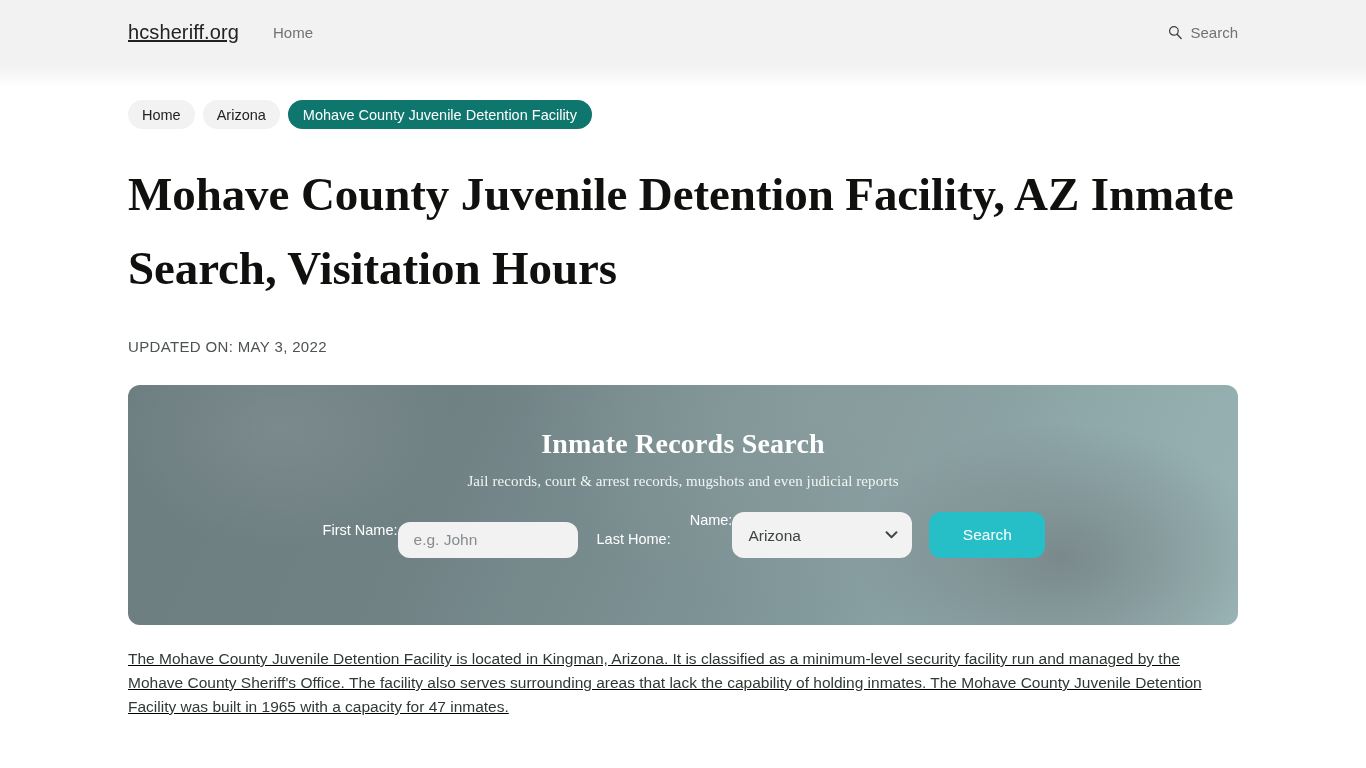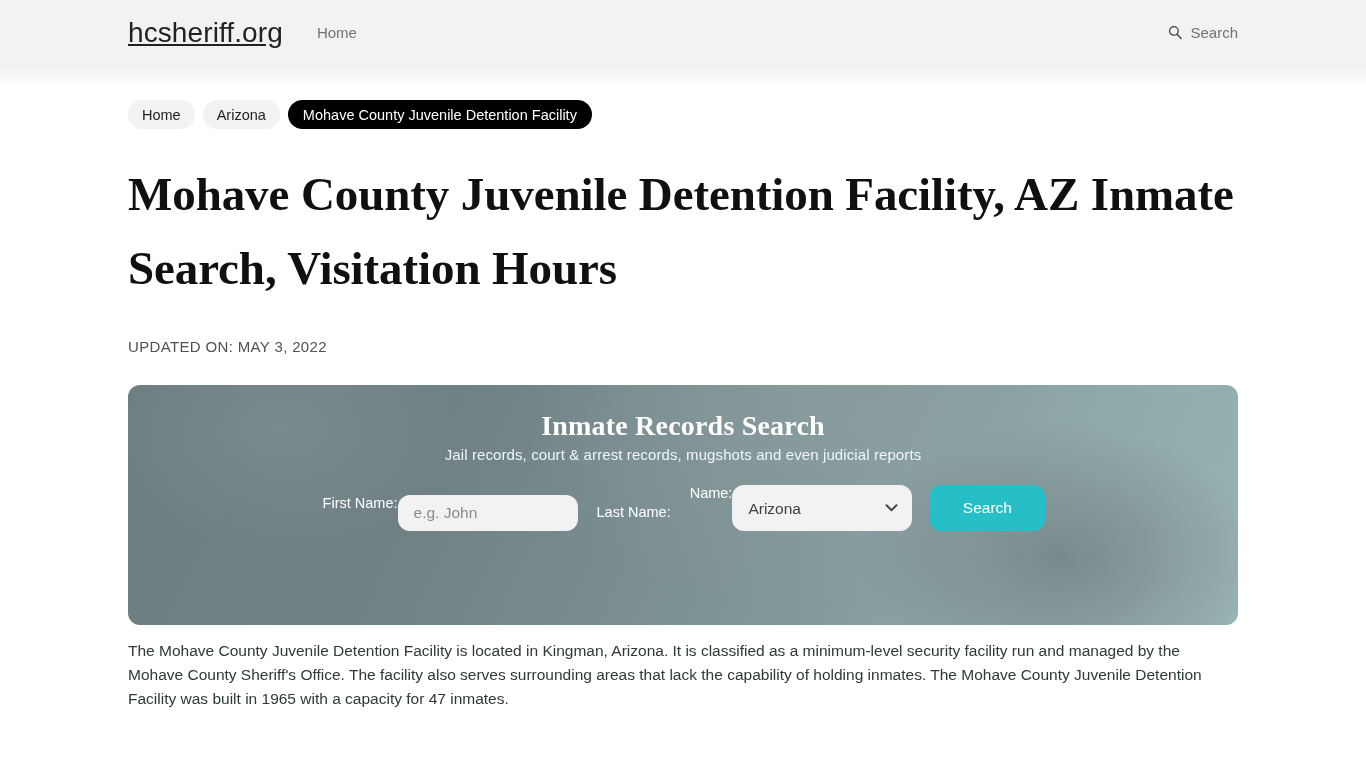--- a/index.html
+++ b/index.html
@@ -25,21 +25,21 @@
   }
   .site-header:after {
     content: "";
     position: absolute;
     left: 0; right: 0; top: 65px;
     height: 22px;
     background: linear-gradient(to bottom, rgba(0,0,0,0.055), rgba(0,0,0,0));
     pointer-events: none;
   }
   .brand {
-    font-size: 28px;
+    font-size: 20px;
     color: #222222;
     letter-spacing: 0.1px;
     font-family: "Liberation Sans", sans-serif;
   }
   .nav-links {
     display: flex;
     align-items: center;
     margin-left: 34px;
   }
   .nav-link {
@@ -84,21 +84,21 @@
     height: 29px;
     padding: 0 14px;
     border-radius: 15px;
     background: #f2f2f2;
     color: #222222;
     font-size: 14.5px;
     text-decoration: none;
     white-space: nowrap;
   }
   .crumb.active {
-    background: #000000;
+    background: #0f766e;
     color: #ffffff;
     padding: 0 15px;
   }
 
   
   .page-title {
     margin: 28px 0 0 0;
     font-family: "Liberation Serif", serif;
     font-weight: bold;
     font-size: 47px;
@@ -123,36 +123,37 @@
     overflow: hidden;
     background:
       radial-gradient(ellipse 330px 220px at 84% 72%, rgba(118,131,134,0.85) 0%, rgba(118,131,134,0) 62%),
       radial-gradient(ellipse 260px 180px at 14% 18%, rgba(132,146,147,0.6) 0%, rgba(132,146,147,0) 66%),
       radial-gradient(ellipse 420px 300px at 62% 8%, rgba(146,162,163,0.55) 0%, rgba(146,162,163,0) 70%),
       linear-gradient(115deg, #6d7e80 0%, #708184 28%, #7e9496 58%, #8fa9ab 80%, #9ab4b5 100%);
   }
   .panel-inner {
     position: relative;
     z-index: 2;
-    padding-top: 25px;
+    padding-top: 43px;
     text-align: center;
   }
   .panel-title {
     font-family: "Liberation Serif", serif;
     font-weight: bold;
     font-size: 28px;
     color: #ffffff;
     margin: 0;
     letter-spacing: 0.2px;
   }
   .panel-subtitle {
-    margin-top: 4px;
+    margin-top: 13px;
     font-size: 15px;
     color: #f2f5f5;
     letter-spacing: 0.1px;
+    font-family: Liberation Serif, serif;
   }
 
   .search-form {
     margin-top: 22px;
     display: flex;
     justify-content: center;
     align-items: flex-end;
     gap: 17px;
   }
   .field {
@@ -213,22 +214,23 @@
     border-radius: 12px;
     background: #27bfc7;
     color: #ffffff;
     font-size: 15.5px;
     font-family: "Liberation Sans", sans-serif;
     cursor: pointer;
   }
 
   
   .article {
-    margin-top: 14px;
+    margin-top: 22px;
     max-width: 1110px;
+    text-decoration: underline;
   }
   .article p {
     margin: 0 0 18px 0;
     font-size: 15.5px;
     line-height: 24px;
     color: #2f3a33;
   }
 </style>
 </head>
 <body>
@@ -266,21 +268,21 @@
       <div class="panel-subtitle">Jail records, court &amp; arrest records, mugshots and even judicial reports</div>
 
       <form class="search-form">
 
         <div class="field">
           <label class="field-label">First Name:</label>
           <input class="text-input" type="text" placeholder="e.g. John" style="">
         </div>
 
         <div class="field">
-          <label class="field-label">Last Name:</label>
+          <label class="field-label">Last Home:</label>
         </div>
 
         <div class="field">
           <label class="field-label">Name:</label>
           <div class="select-wrap">
             <select class="state-select">
               <option>Arizona</option>
             </select>
             <span class="select-chevron">
               <svg width="13" height="9" viewBox="0 0 13 9">

